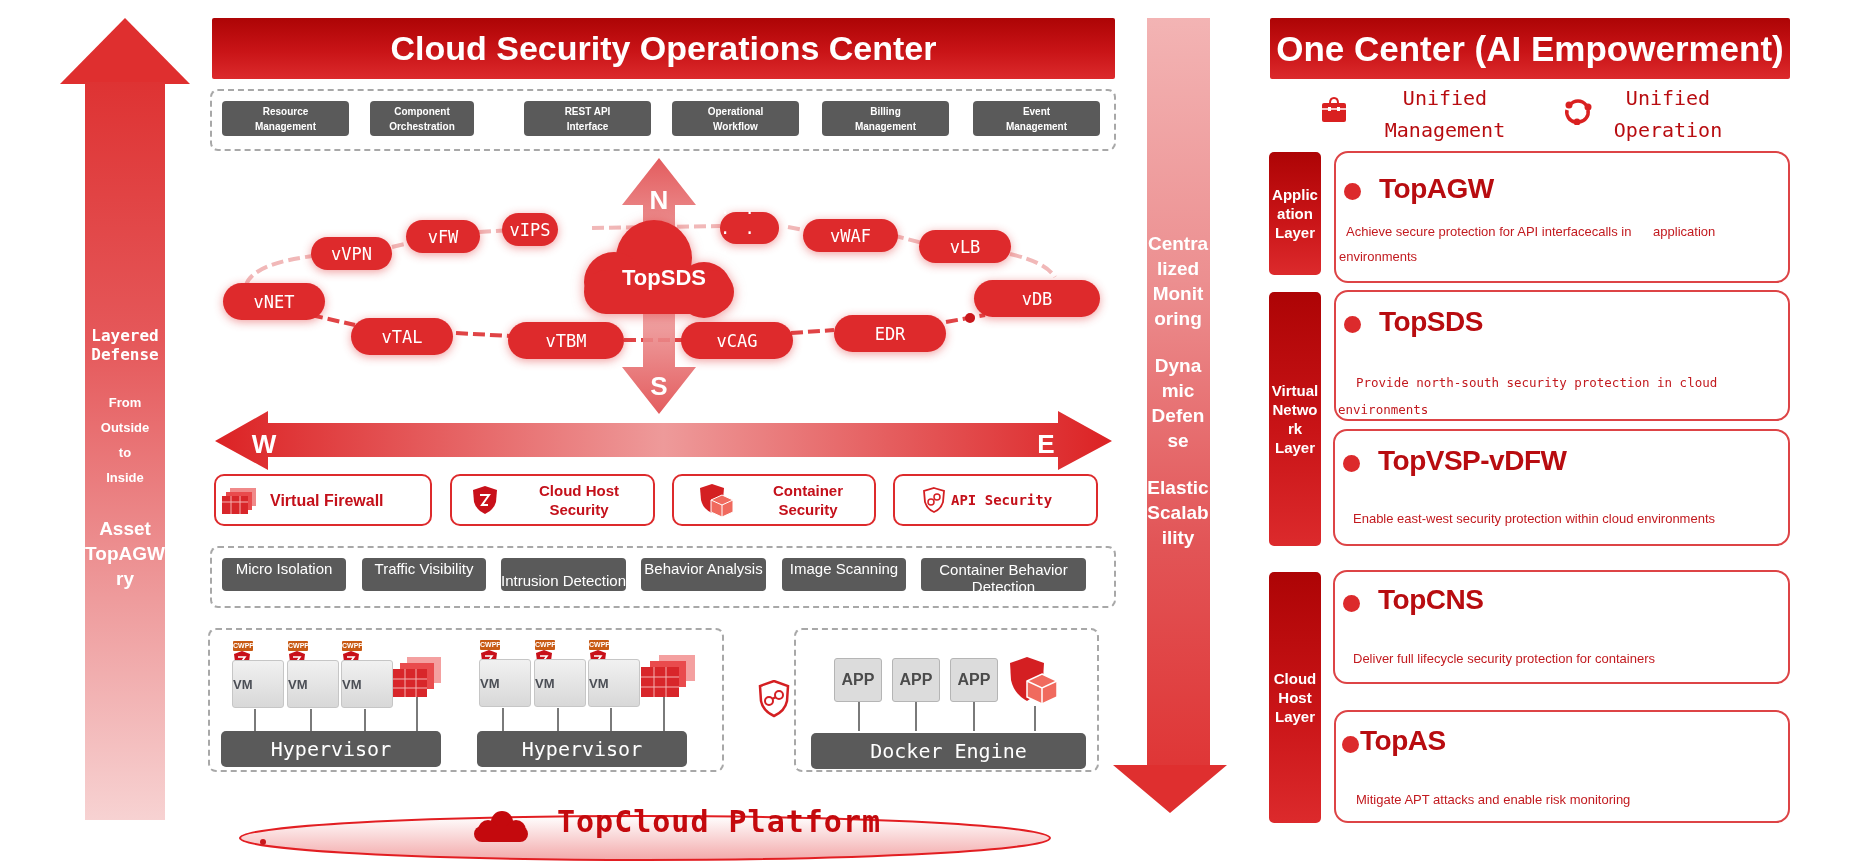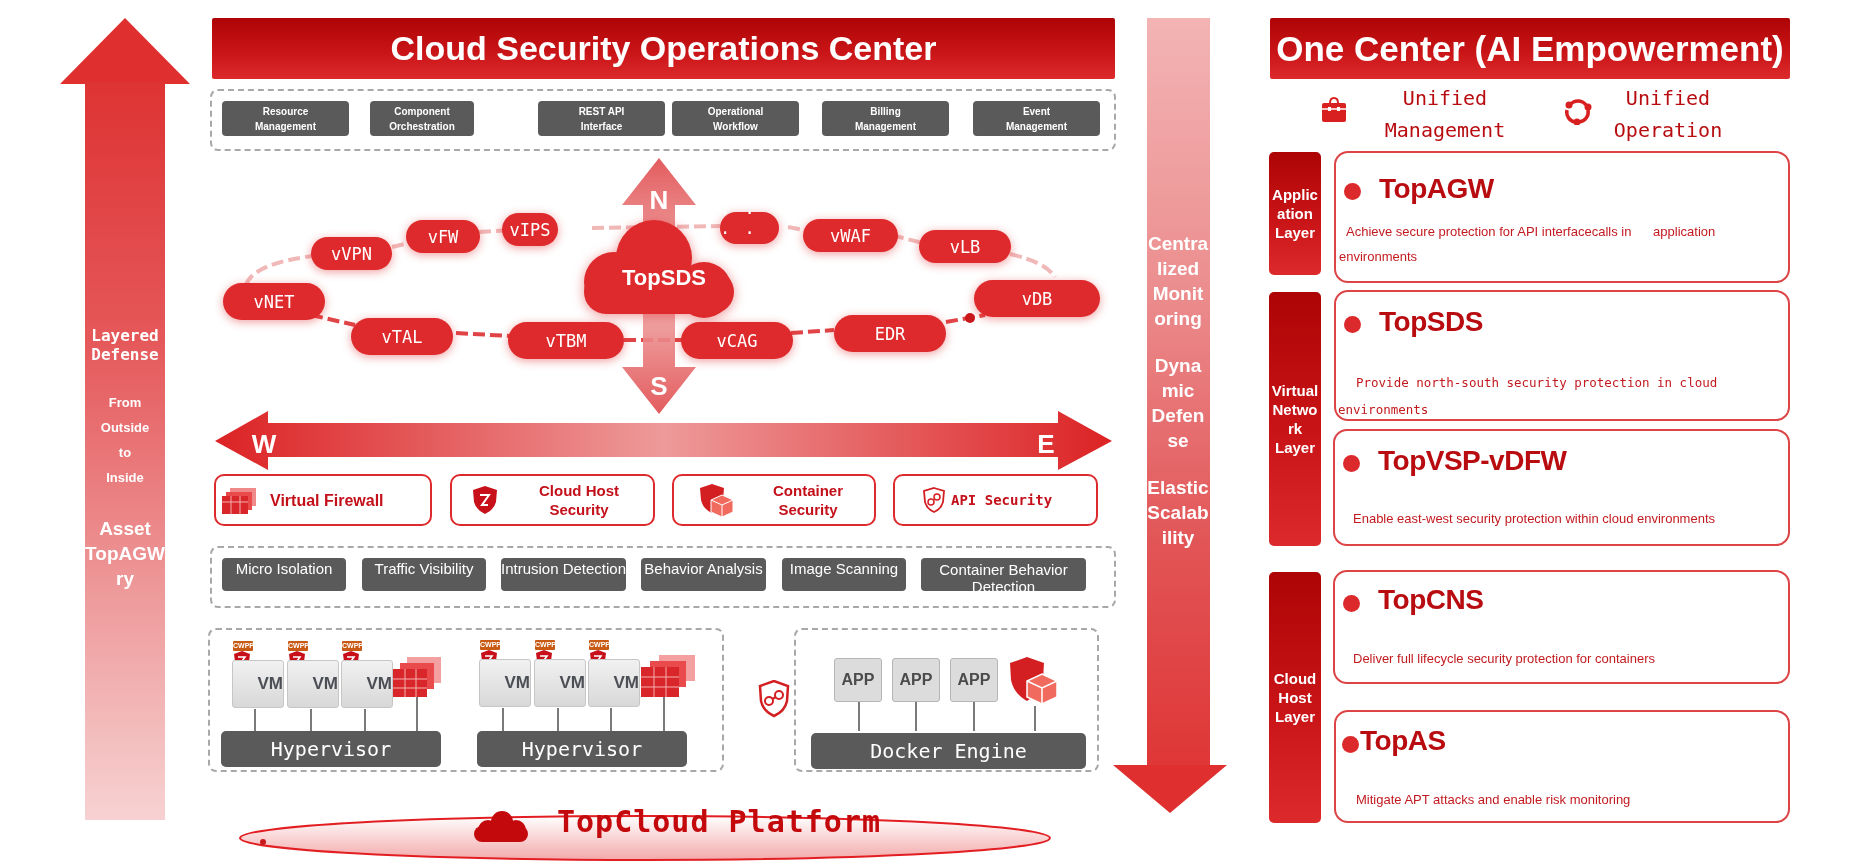--- a/index.html
+++ b/index.html
@@ -39,21 +39,21 @@
     box-shadow: 0 2px 10px rgba(222,42,44,0.45); }
 
   
   .sec-card { position:absolute; border:2px solid #dd2a2c; border-radius:10px; background:#fff;
     display:flex; align-items:center; color:#c4101a; font-weight:bold; font-size:16px; }
   .sec-card .lbl { text-align:center; line-height:19px; }
 
   
   .vm { position:absolute; width:52px; height:48px; border-radius:3px;
     background: linear-gradient(to bottom, #f1f1f1, #d8d8d8); border:1px solid #c6c6c6;
-    color:#4b4e55; font-weight:bold; font-size:17px; display:flex; align-items:center; justify-content:flex-end; }
+    color:#4b4e55; font-weight:bold; font-size:13px; display:flex; align-items:center; justify-content:flex-start; }
   .app { position:absolute; width:48px; height:44px; border-radius:3px; background:#dcdcdc;
     border:1px solid #b5b5b5; color:#4b4b4b; font-weight:bold; font-size:16px;
     display:flex; align-items:center; justify-content:center; }
   .conn { position:absolute; width:2px; background:#7a7a7a; }
   .engine { position:absolute; background:#5a5a5a; color:#fff; border-radius:5px;
     font-family:"DejaVu Sans Mono", "Liberation Mono", monospace; font-size:20px;
     display:flex; align-items:center; justify-content:center; }
   .cwpp { position:absolute; width:20px; }
   .cwpp .tag { background:#c85a14; color:#fff; font-size:7px; font-weight:bold; text-align:center; line-height:10px; border-radius:1px; }
 
@@ -105,21 +105,21 @@
       <div>Resource</div>
       <div>Management</div>
     </div>
 </div>
 <div class="gray-btn two" style="left:370px; top:101px; width:104px; height:35px;">
   <div>
       <div>Component</div>
       <div>Orchestration</div>
     </div>
 </div>
-<div class="gray-btn two" style="left:538px; top:101px; width:127px; height:35px;">
+<div class="gray-btn two" style="left:524px; top:101px; width:127px; height:35px;">
   <div>
       <div>REST API</div>
       <div>Interface</div>
     </div>
 </div>
 <div class="gray-btn two" style="left:672px; top:101px; width:127px; height:35px;">
   <div>
       <div>Operational</div>
       <div>Workflow</div>
     </div>
@@ -271,21 +271,21 @@
   <span class="lbl mono" style="margin-left:6px; font-size:14px;">API Security</span>
 </div>
 
 <div class="dash-box" style="left:210px; top:546px; width:906px; height:62px;"></div>
 <div class="gray-btn" style="left:222px; top:558px; width:124px; height:33px; font-size:15px; font-weight:normal; align-items:flex-start; padding-top:3px;">
     <span>Micro Isolation</span>
   </div>
 <div class="gray-btn" style="left:362px; top:558px; width:124px; height:33px; font-size:15px; font-weight:normal; align-items:flex-start; padding-top:3px;">
     <span>Traffic Visibility</span>
   </div>
-<div class="gray-btn" style="left:501px; top:558px; width:125px; height:33px; font-size:15px; font-weight:normal; align-items:flex-start; padding-top:3px;">
+<div class="gray-btn" style="left:501px; top:558px; width:125px; height:33px; font-size:15px; font-weight:normal; align-items:flex-start; padding-top:15px;">
     <span>Intrusion Detection</span>
   </div>
 <div class="gray-btn" style="left:641px; top:558px; width:125px; height:33px; font-size:15px; font-weight:normal; align-items:flex-start; padding-top:3px;">
     <span>Behavior Analysis</span>
   </div>
 <div class="gray-btn" style="left:782px; top:558px; width:124px; height:33px; font-size:15px; font-weight:normal; align-items:flex-start; padding-top:3px;">
     <span>Image Scanning</span>
   </div>
 <div class="gray-btn two" style="left:921px; top:558px; width:165px; height:33px; font-size:15px; font-weight:normal; align-items:flex-start; padding-top:3px; line-height:17px;">
     <span>Container Behavior Detection</span>

